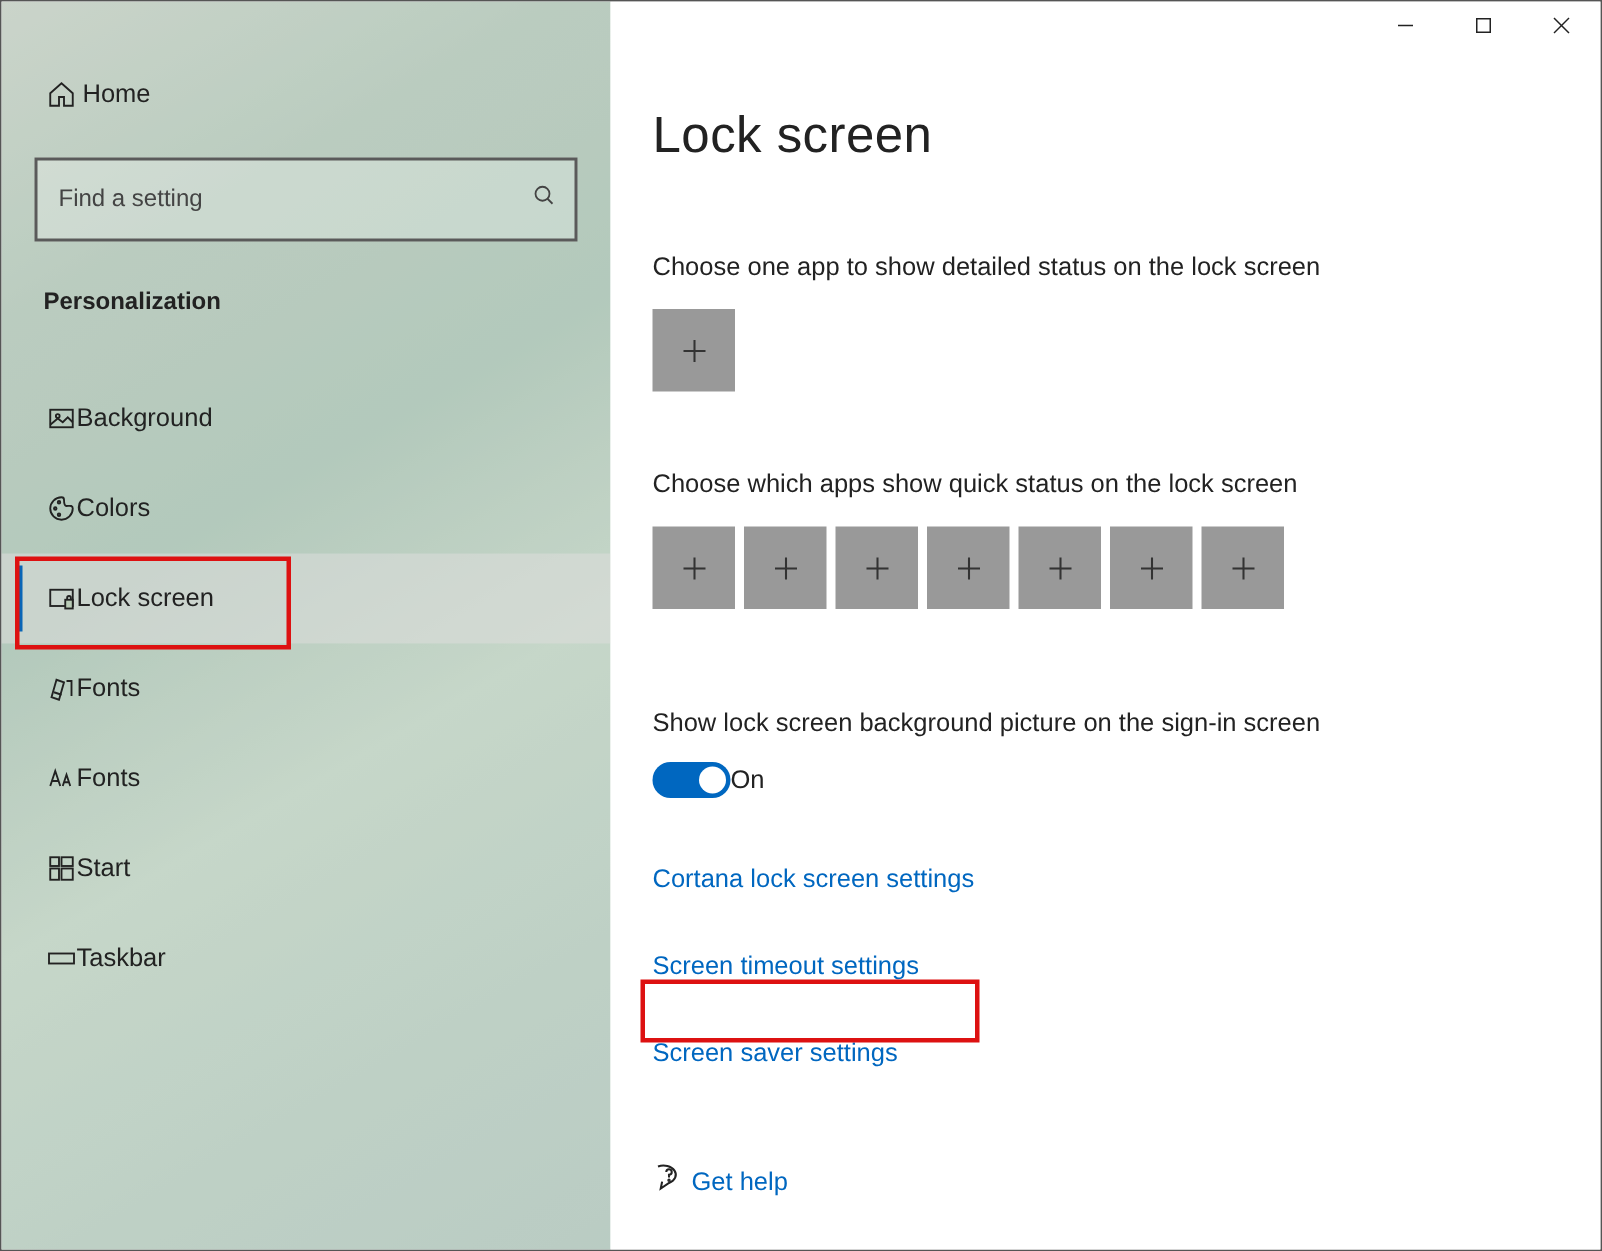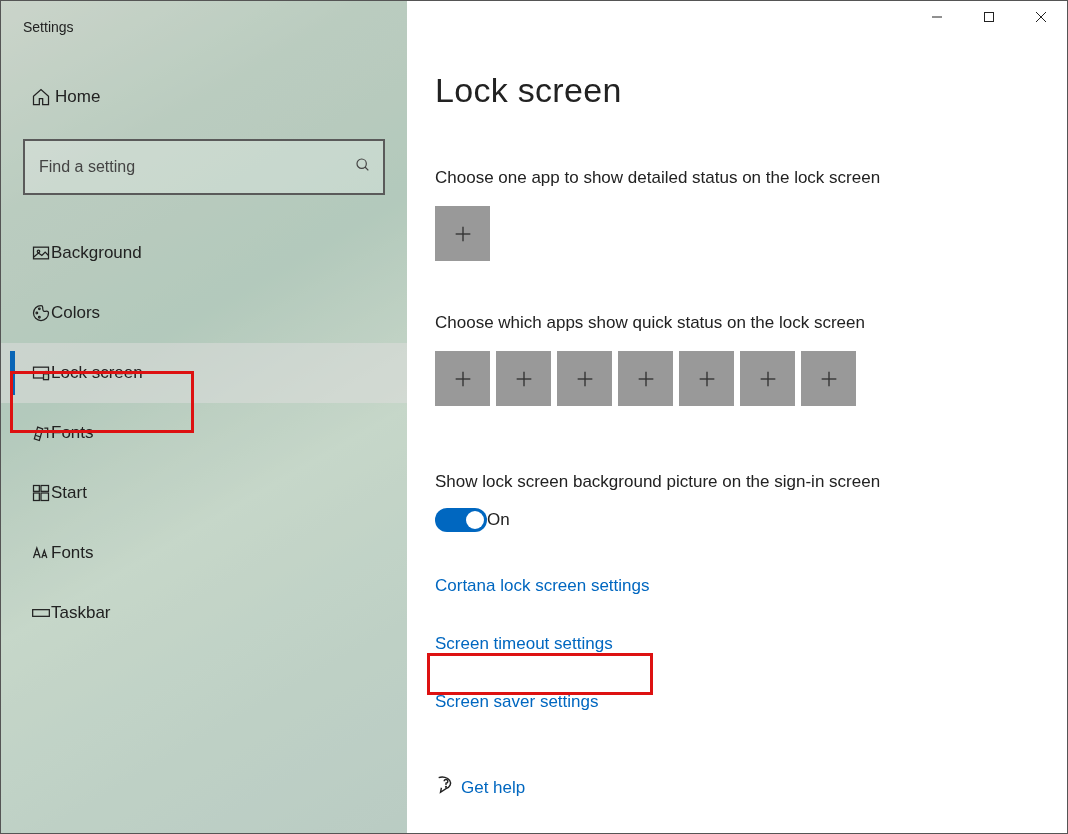--- a/index.html
+++ b/index.html
@@ -99,41 +99,41 @@
   .help-row { display: flex; align-items: center; gap: 4px; color: #0067c0; margin-bottom: 28px; cursor: pointer; margin-top: 36px; }
   .help-row .h-icon { width: 22px; color: #222; }
   .help-row span { font-size: 17px; }
 </style>
 </head>
 <body>
 
 <div class="sidebar">
   <div class="sidebar-overlay"></div>
 
-  <div class="app-title">Settings</div>
 
   <div class="home-row">
     <span class="nav-icon">
       <svg width="20" height="20" viewBox="0 0 24 24" fill="none" stroke="currentColor" stroke-width="1.5">
         <path d="M3 11 L12 3 L21 11 V21 H14 V14 H10 V21 H3 Z"></path>
       </svg>
     </span>
     <span>Home</span>
   </div>
 
   <div class="search-row">
     <input class="search-input" placeholder="Find a setting" style="">
     <span class="search-icon">
       <svg width="16" height="16" viewBox="0 0 24 24" fill="none" stroke="currentColor" stroke-width="1.8">
         <circle cx="10" cy="10" r="7"></circle>
           <line x1="20" y1="20" x2="15" y2="15"></line>
       </svg>
     </span>
   </div>
 
+  <div class="cat-title">Personalization</div>
 
   <div class="nav">
 
     <div class="nav-item">
       <span class="nav-icon">
         <svg width="20" height="20" viewBox="0 0 24 24" fill="none" stroke="currentColor" stroke-width="1.5">
           <rect x="3" y="5" width="18" height="14"></rect>
             <circle cx="9" cy="10" r="1.5"></circle>
           <path d="M3 17 L9 12 L13 15 L17 11 L21 15"></path>
         </svg>
@@ -171,37 +171,37 @@
             <path d="M6 15 L12 17"></path>
           <path d="M16 6 L20 6 L20 18"></path>
         </svg>
       </span>
       <span>Fonts</span>
     </div>
 
     <div class="nav-item">
       <span class="nav-icon">
         <svg width="20" height="20" viewBox="0 0 24 24" fill="none" stroke="currentColor" stroke-width="1.5">
+          <path d="M3 18 L7 6 L11 18 M4.5 14 L9.5 14"></path>
+          <path d="M13 18 L16 9 L19 18 M14 15 L18 15"></path>
+        </svg>
+      </span>
+      <span>Fonts</span>
+    </div>
+
+    <div class="nav-item">
+      <span class="nav-icon">
+        <svg width="20" height="20" viewBox="0 0 24 24" fill="none" stroke="currentColor" stroke-width="1.5">
           <rect x="3" y="3" width="7" height="7"></rect>
             <rect x="12" y="3" width="9" height="7"></rect>
           <rect x="3" y="12" width="7" height="9"></rect>
             <rect x="12" y="12" width="9" height="9"></rect>
         </svg>
       </span>
       <span>Start</span>
-    </div>
-
-    <div class="nav-item">
-      <span class="nav-icon">
-        <svg width="20" height="20" viewBox="0 0 24 24" fill="none" stroke="currentColor" stroke-width="1.5">
-          <path d="M3 18 L7 6 L11 18 M4.5 14 L9.5 14"></path>
-          <path d="M13 18 L16 9 L19 18 M14 15 L18 15"></path>
-        </svg>
-      </span>
-      <span>Fonts</span>
     </div>
 
     <div class="nav-item">
       <span class="nav-icon">
         <svg width="20" height="20" viewBox="0 0 24 24" fill="none" stroke="currentColor" stroke-width="1.5">
           <rect x="2" y="8" width="20" height="8"></rect>
         </svg>
       </span>
       <span>Taskbar</span>
     </div>

